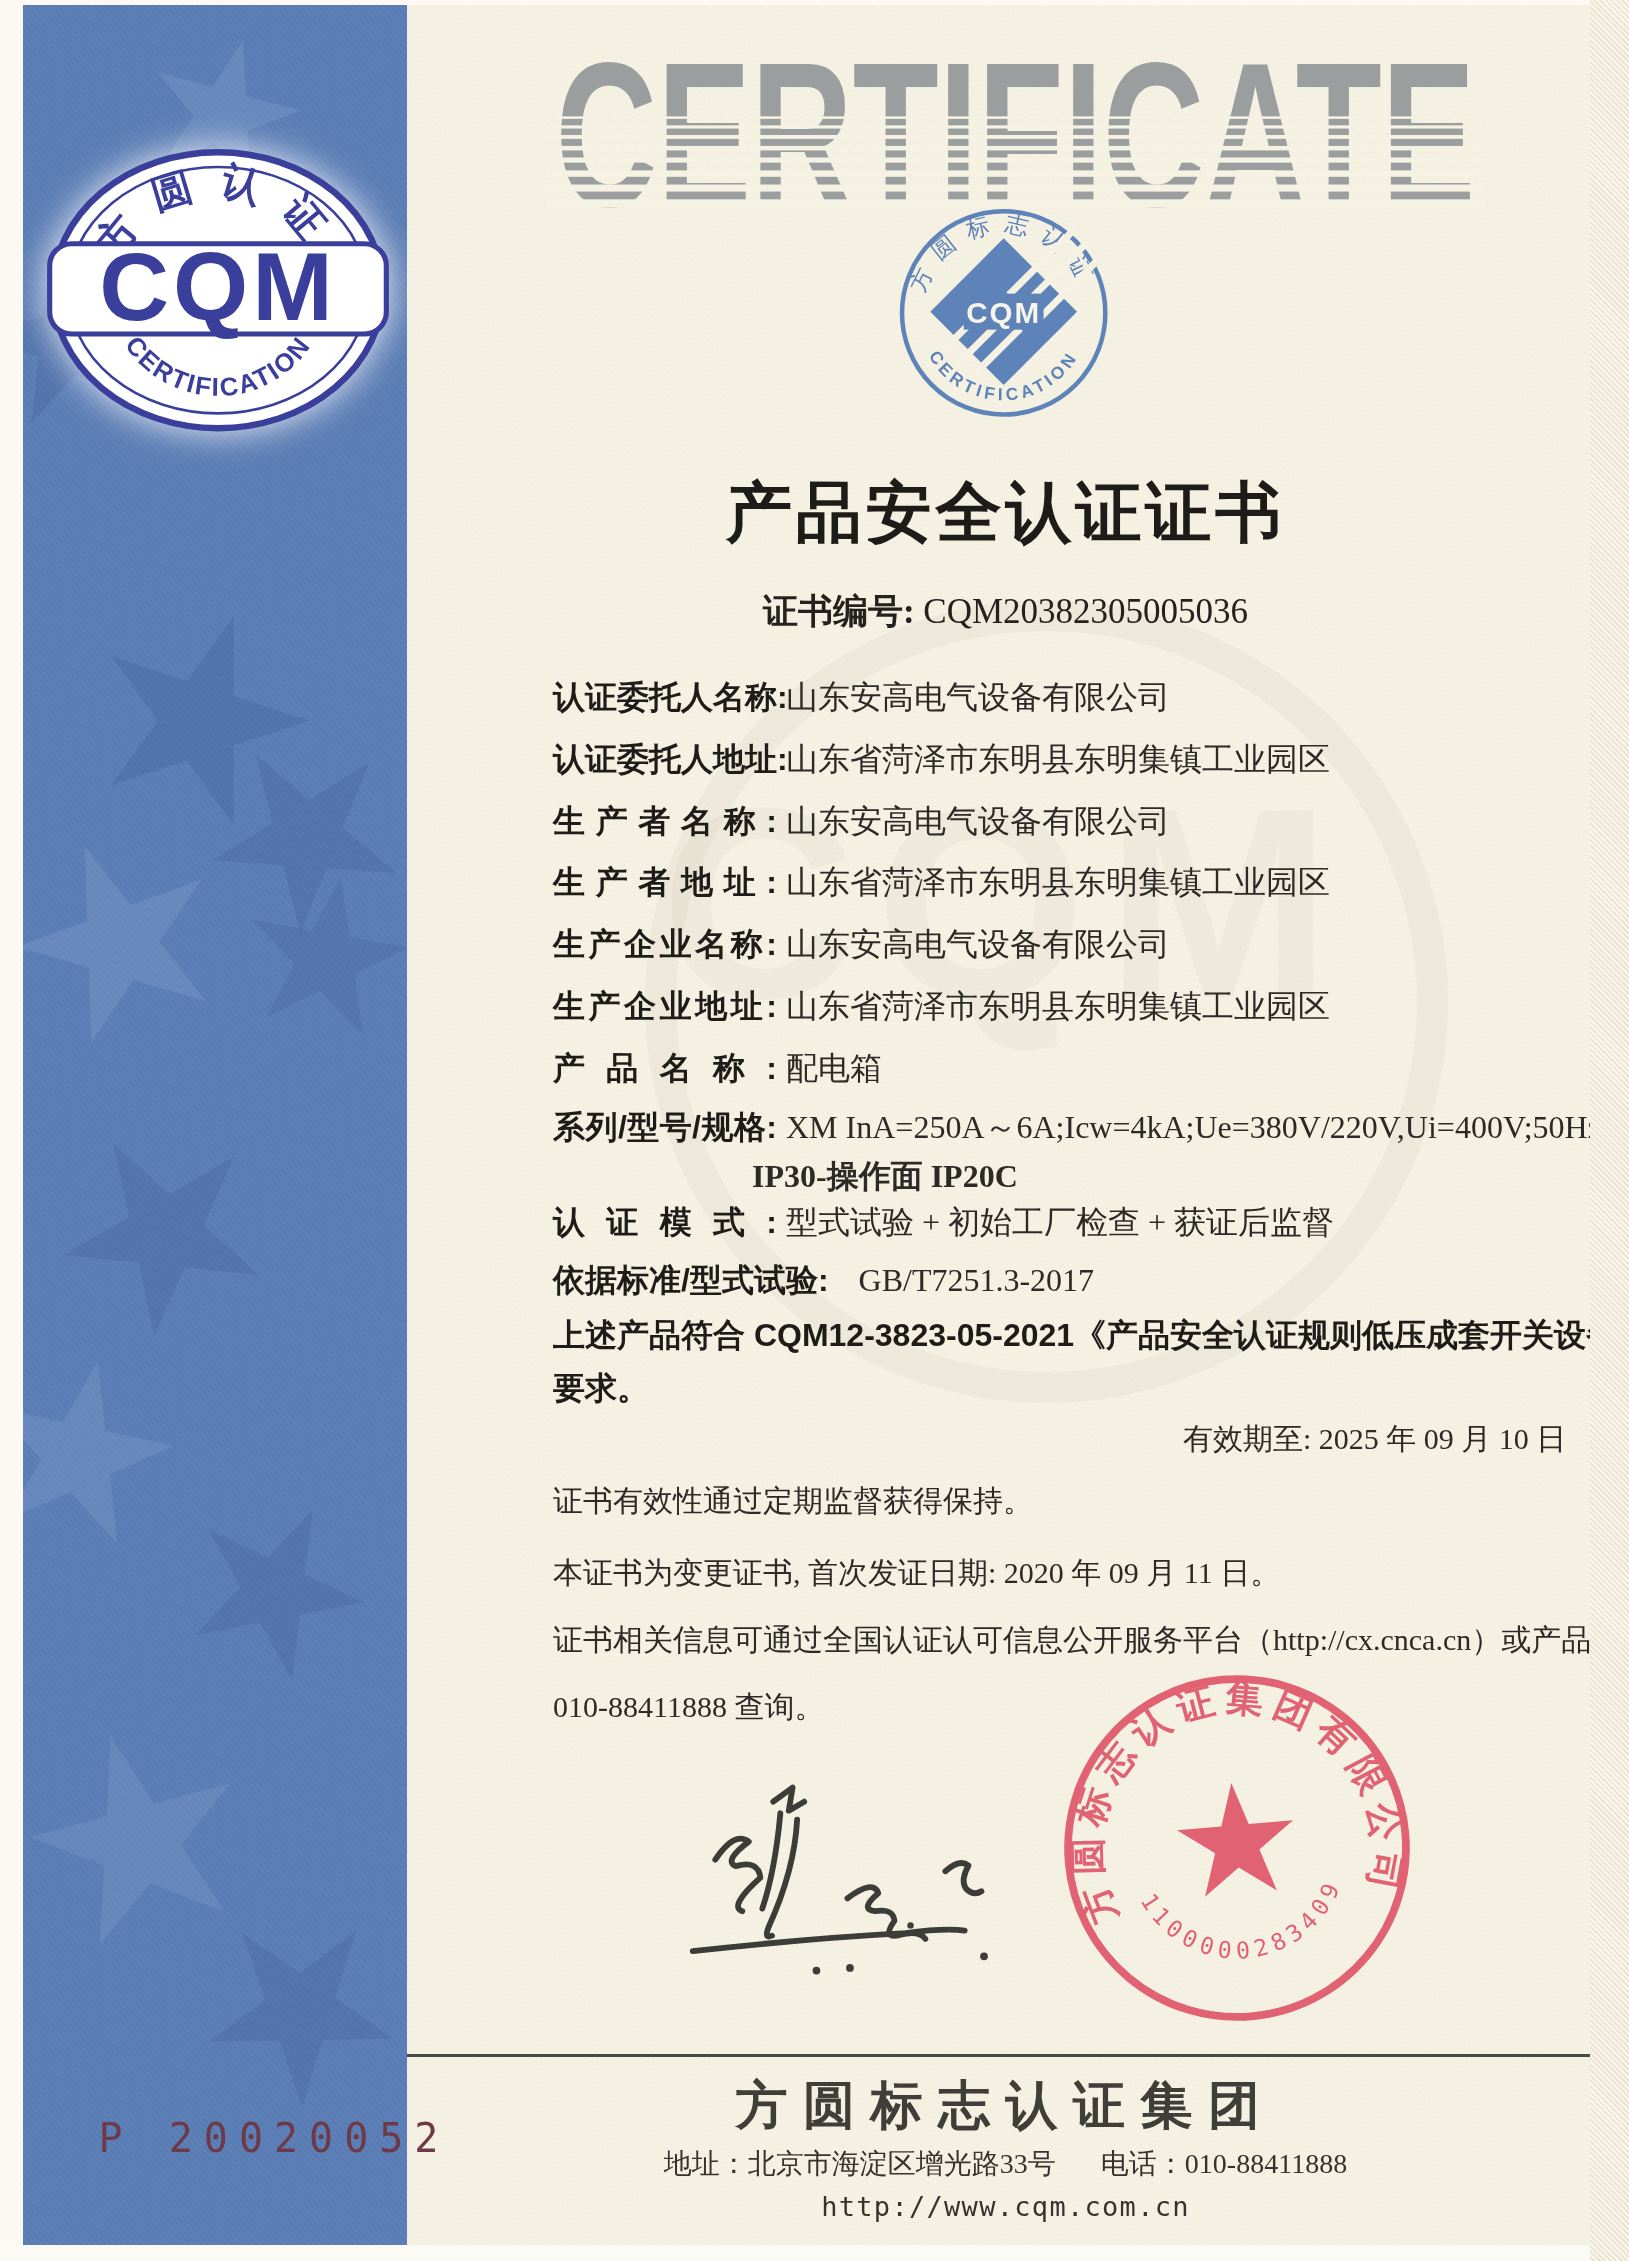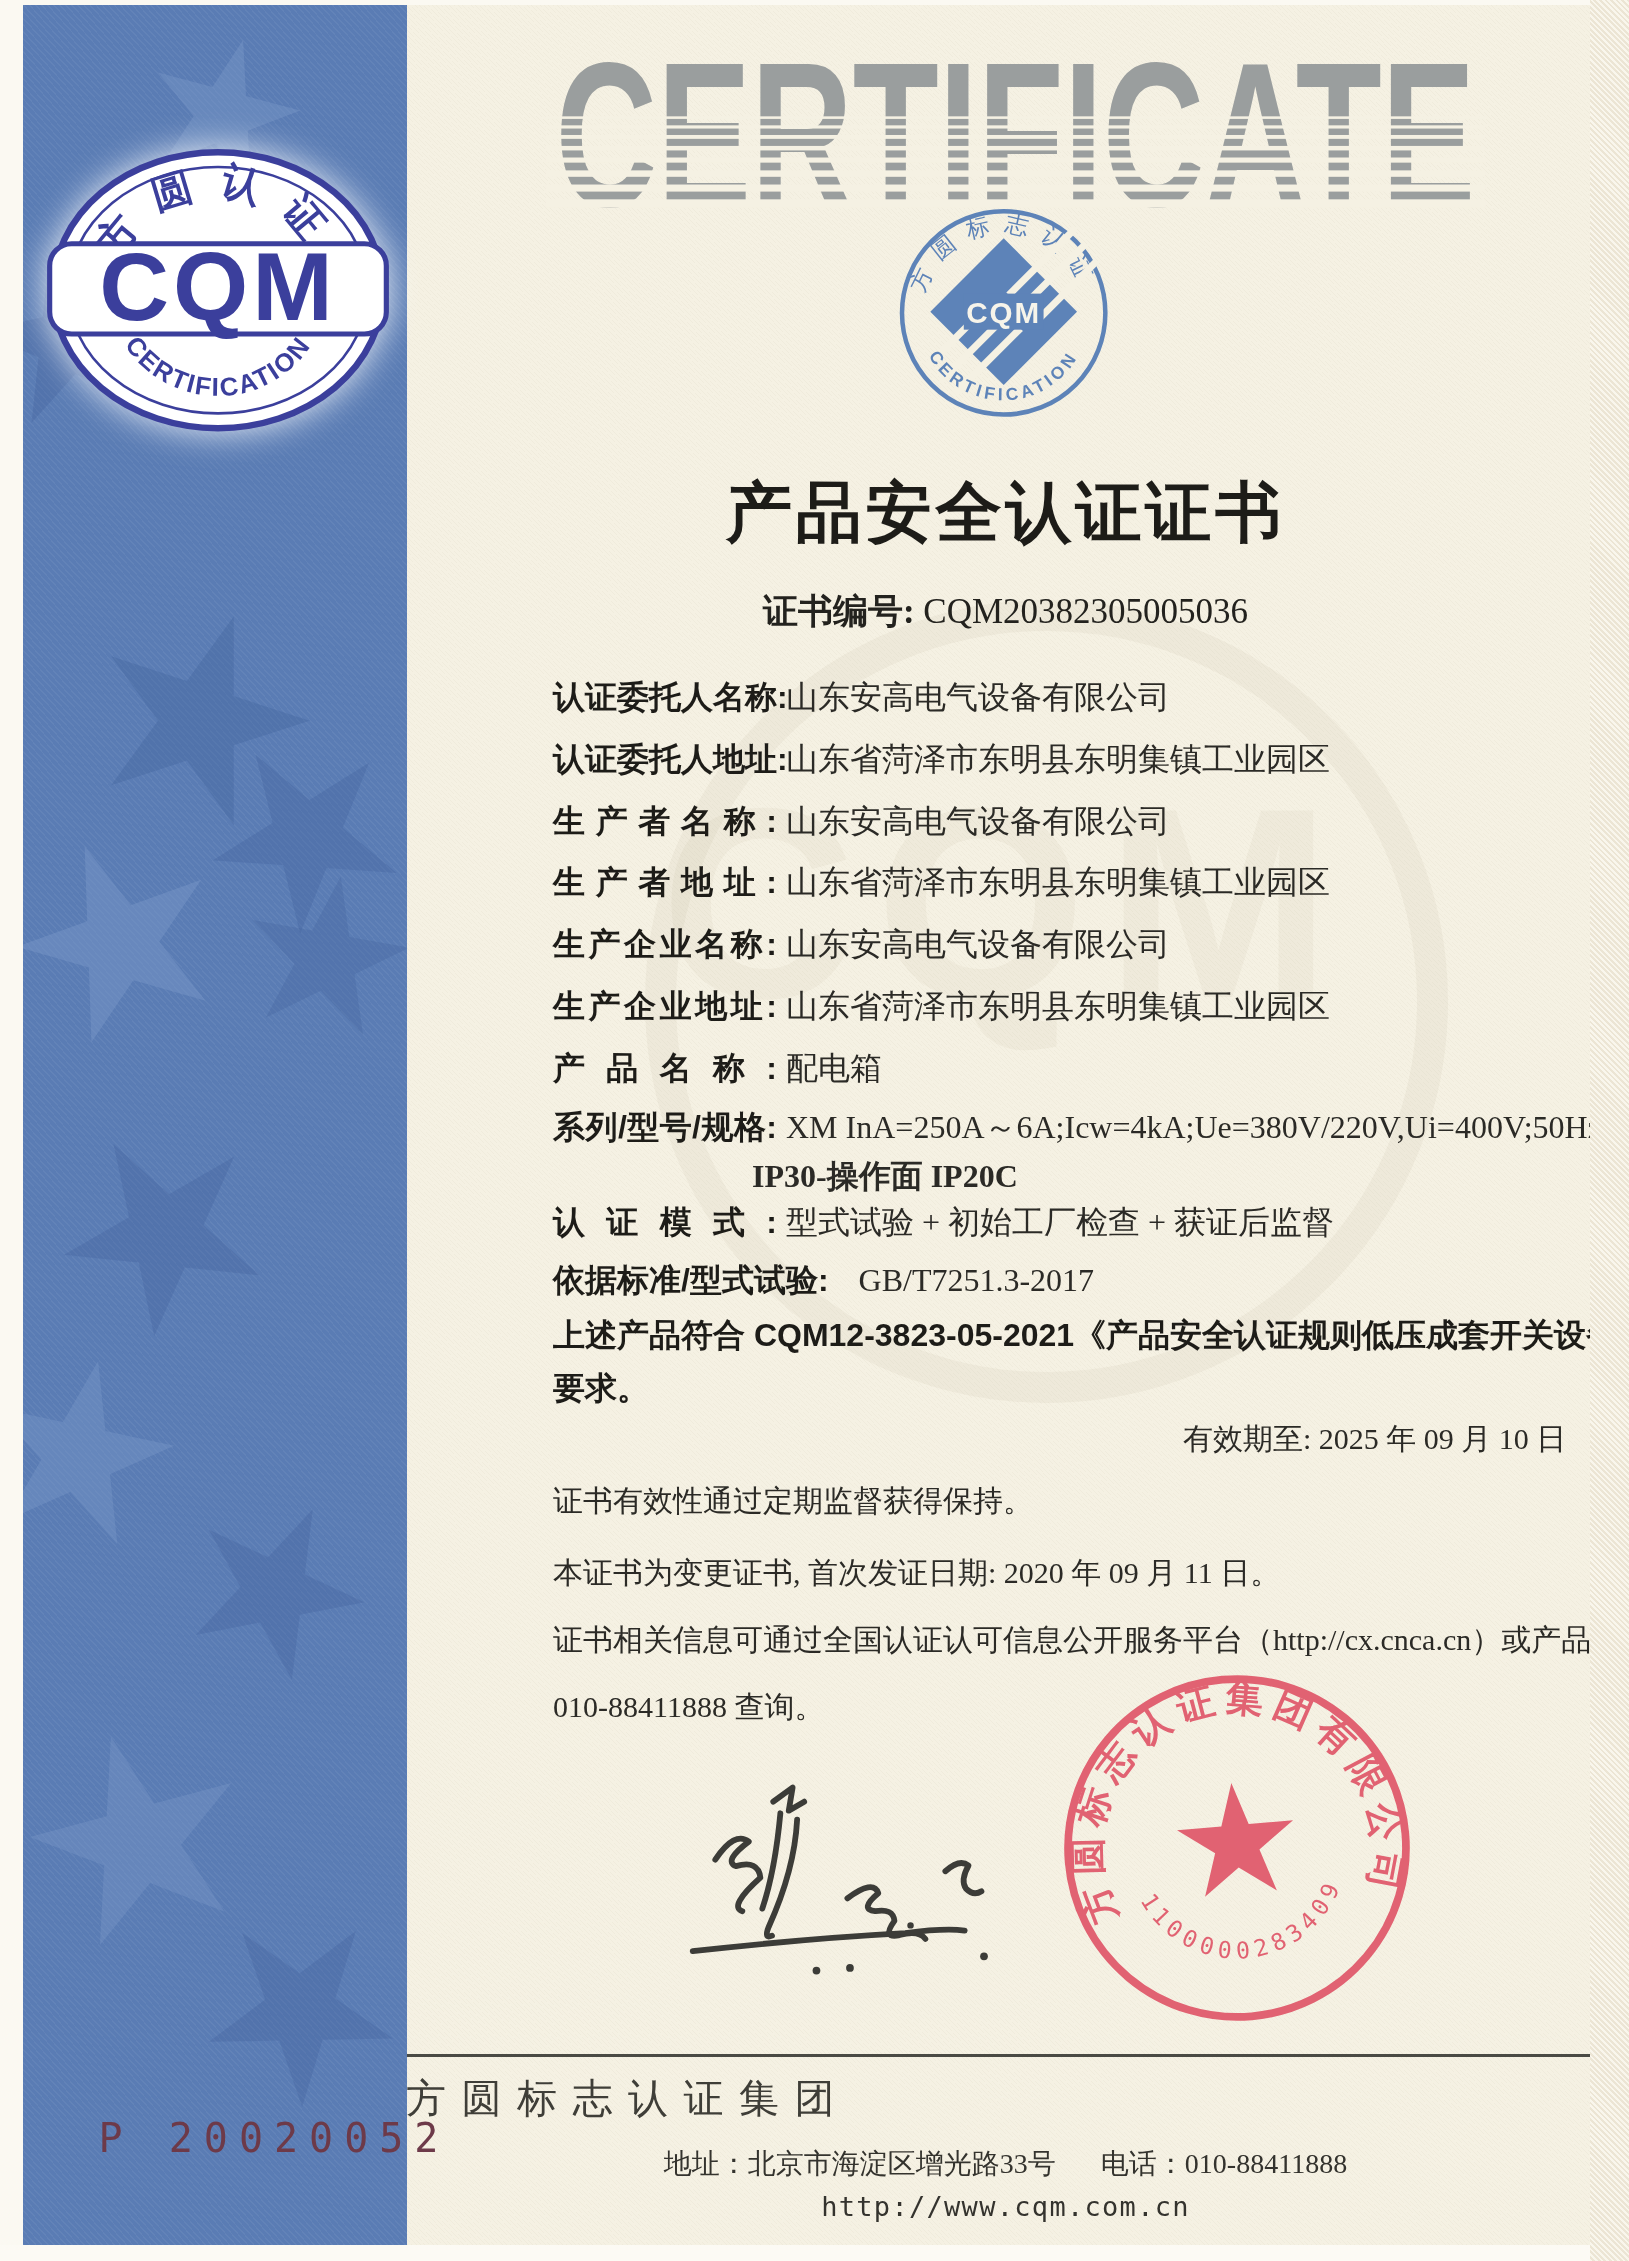--- a/index.html
+++ b/index.html
@@ -51,21 +51,21 @@
   .boldline{position:absolute;left:553px;font-size:32px;font-family:"Liberation Sans",sans-serif;
     font-weight:700;color:#1d1c18;white-space:nowrap;}
   .para{position:absolute;left:553px;font-size:30px;color:#2b2a26;white-space:nowrap;}
 
   
   .stamp{left:1050px;top:1661px;opacity:0.93;transform:rotate(-5deg);}
   .signature{left:654px;top:1763px;}
 
   
   .footer-rule{left:407px;top:2054px;width:1207px;height:2.6px;background:#4a4a44;}
-  .footer-org{left:406px;top:2071px;width:1199px;font-size:40px;font-weight:normal;
+  .footer-org{left:406px;top:2071px;width:1199px;text-align:center;font-size:52px;font-weight:bold;
     color:#3f3e38;letter-spacing:15.5px;font-family:"Liberation Serif",serif;white-space:nowrap;}
   .footer-addr{left:406px;top:2145px;width:1199px;text-align:center;font-size:28px;color:#34332e;white-space:nowrap;}
   .footer-addr .gap{display:inline-block;width:45px;}
   .footer-url{left:406px;top:2191px;width:1199px;text-align:center;font-size:27px;
     font-family:"DejaVu Sans Mono",monospace;color:#34332e;letter-spacing:1.3px;}
 </style>
 </head>
 <body>
 
 <div class="page">

